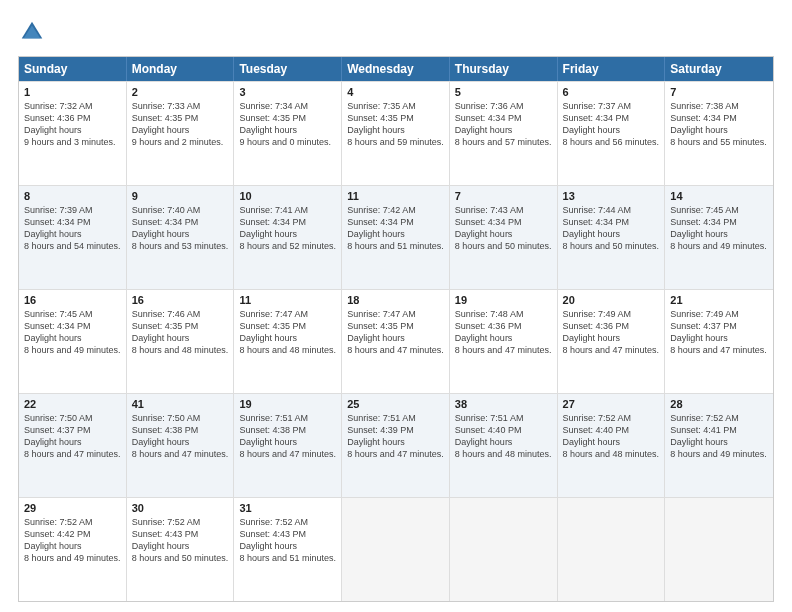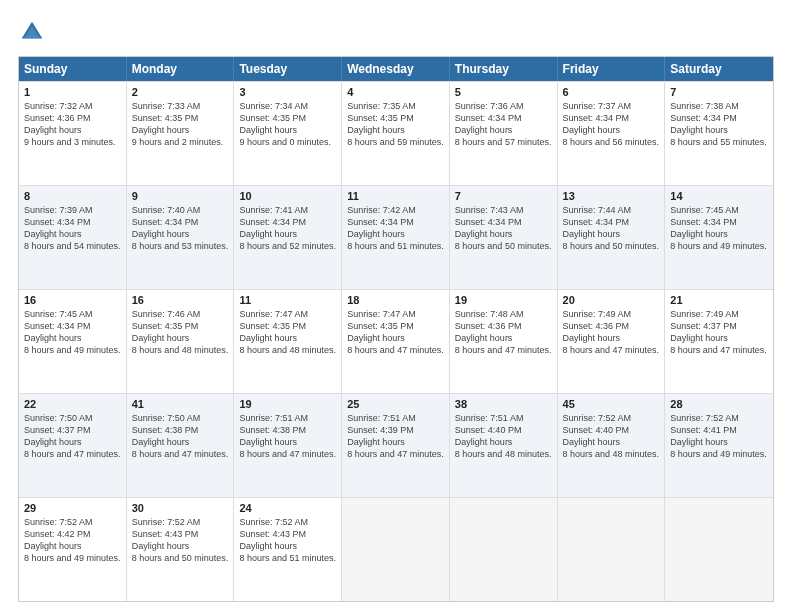--- a/index.html
+++ b/index.html
@@ -382,21 +382,21 @@
           <div class="cal-cell alt-row">
           <span class="day-num">38</span>
           <div class="cell-text">
             Sunrise: 7:51 AM<br>
             Sunset: 4:40 PM<br>
             Daylight hours<br>
             8 hours and 48 minutes.
           </div>
         </div>
           <div class="cal-cell alt-row">
-          <span class="day-num">45</span>
+          <span class="day-num">27</span>
           <div class="cell-text">
             Sunrise: 7:52 AM<br>
             Sunset: 4:40 PM<br>
             Daylight hours<br>
             8 hours and 48 minutes.
           </div>
         </div>
           <div class="cal-cell alt-row">
           <span class="day-num">28</span>
           <div class="cell-text">
@@ -420,21 +420,21 @@
           <div class="cal-cell">
           <span class="day-num">30</span>
           <div class="cell-text">
             Sunrise: 7:52 AM<br>
             Sunset: 4:43 PM<br>
             Daylight hours<br>
             8 hours and 50 minutes.
           </div>
         </div>
           <div class="cal-cell">
-          <span class="day-num">24</span>
+          <span class="day-num">31</span>
           <div class="cell-text">
             Sunrise: 7:52 AM<br>
             Sunset: 4:43 PM<br>
             Daylight hours<br>
             8 hours and 51 minutes.
           </div>
         </div>
           <div class="cal-cell empty"></div>
           <div class="cal-cell empty"></div>
           <div class="cal-cell empty"></div>

